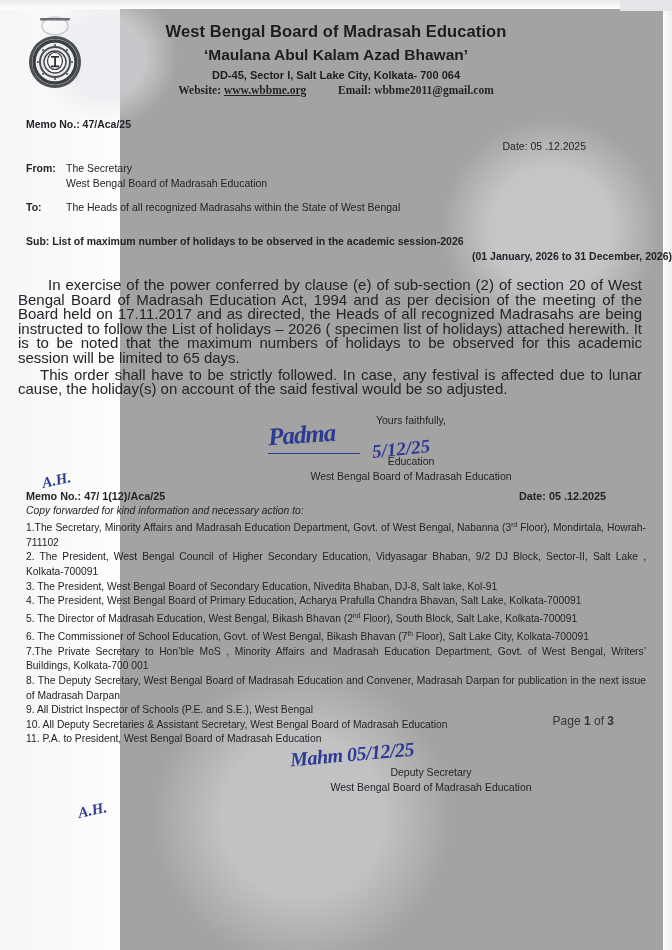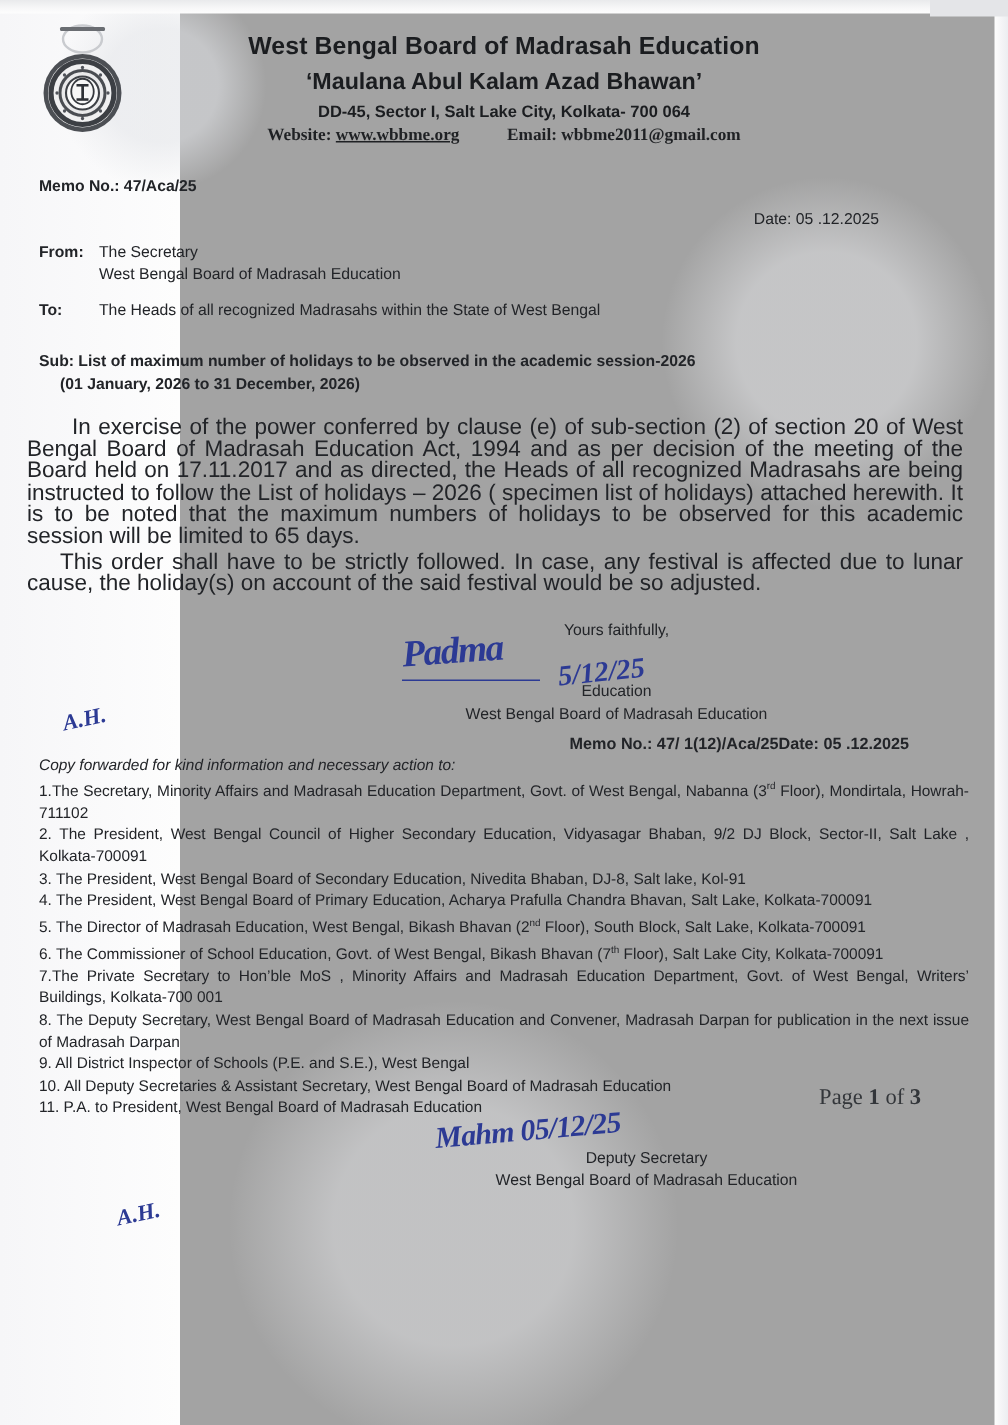--- a/index.html
+++ b/index.html
@@ -119,21 +119,21 @@
   .fromto .val .sub { display: block; }
   .to-row { }
 
   .subject {
     margin: 20px 0 0 26px;
     font-size: 10.5px;
     font-weight: bold;
   }
   .subject-2 {
     margin: 3px 0 0 0;
-    text-align: left;
+    text-align: right;
     font-size: 10.5px;
     font-weight: bold;
     padding-left: 40px;
   }
 
   
   .body {
     margin: 16px 30px 0 18px;
     font-size: 15px;
     line-height: 14.6px;
@@ -196,21 +196,21 @@
   }
 
   
   .memo2-wrap {
     position: relative;
     margin: 6px 0 0 0;
     padding: 0 26px 0 26px;
   }
   .memo2-row {
     display: flex;
-    justify-content: flex-end;
+    justify-content: space-between;
     align-items: baseline;
     font-size: 10.8px;
     font-weight: bold;
   }
   .memo2-date { margin-right: 40px; }
   .copy-intro {
     margin-top: 3px;
     font-size: 10.3px;
     font-style: italic;
   }
@@ -252,24 +252,23 @@
     font-style: italic;
     font-weight: bold;
     color: #2c3a94;
     transform: rotate(-12deg);
   }
 
   
   .footer {
     position: absolute;
     right: 58px;
-    bottom: 54px;
-    font-size: 15px;
+    bottom: 67px;
+    font-size: 12px;
     color: #33363a;
-    font-family: Liberation Serif, serif;
   }
   .footer b { font-weight: bold; }
 </style>
 </head>
 <body>
 
 <div class="page">
   <div class="scan-tint-left"></div>
   <div class="paper-noise"></div>
   <div class="scan-top-shadow"></div>

